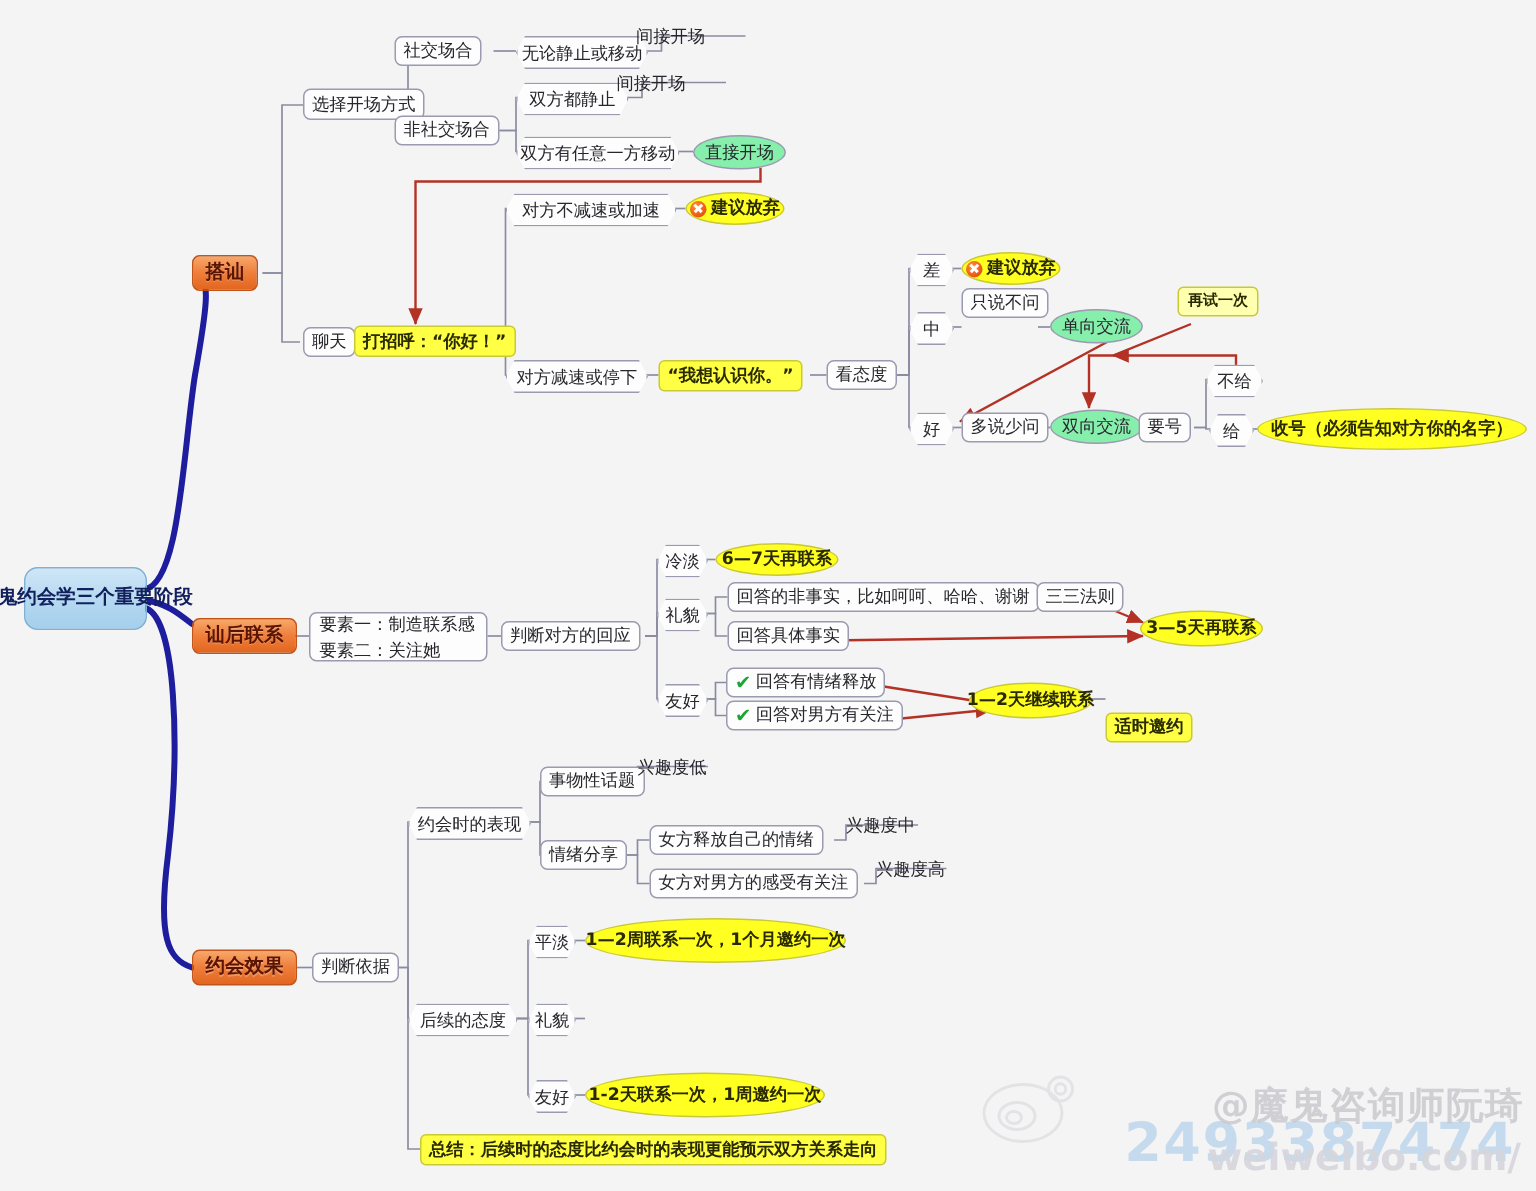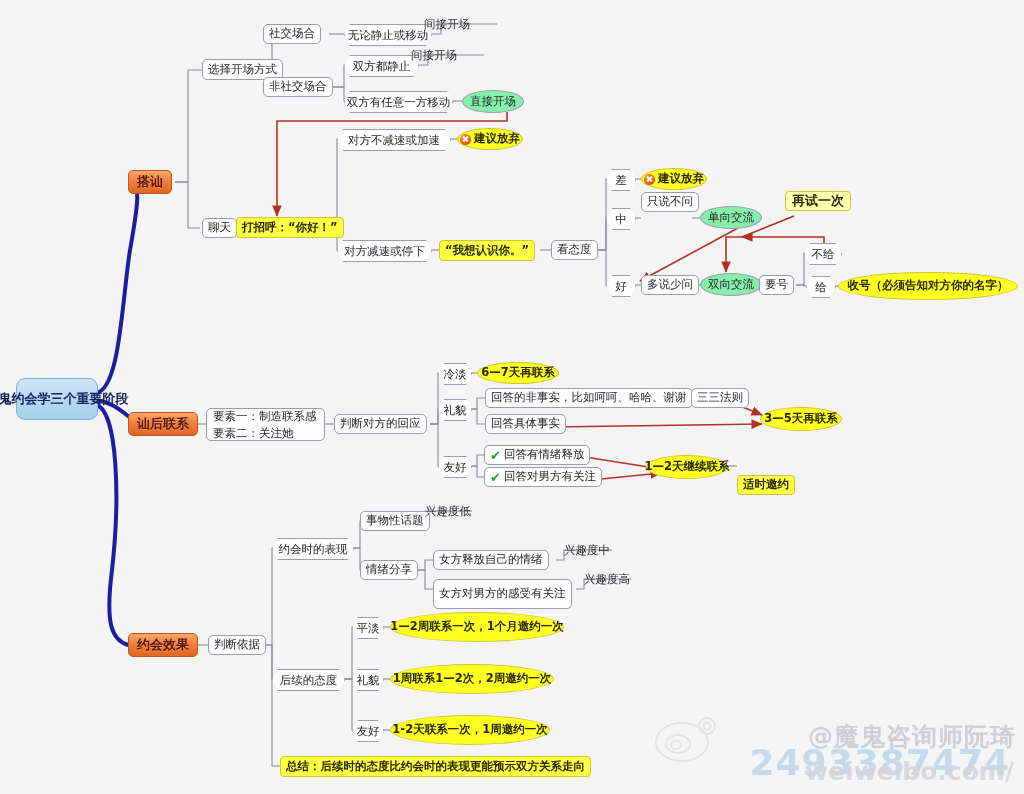--- a/index.html
+++ b/index.html
@@ -86,21 +86,21 @@
   .n-plain{
     color:#26262c;font-size:11.5px;background:transparent;border:none;
   }
   
   .n-callout{
     background:#ffffb0;
     border:1px solid #c9c936;
     border-radius:4px;
     color:#2a2a00;
     font-weight:bold;
-    font-size:13px;
+    font-size:10px;
     padding:1px 6px;
   }
   .n-multi{flex-direction:column;align-items:flex-start;padding:2px 6px;line-height:1.45;}
   .icon-x{
     display:inline-block;width:11px;height:11px;border-radius:50%;
     background:radial-gradient(circle at 35% 30%,#ff8a3c,#e04000);
     position:relative;margin-right:3px;flex:0 0 auto;
   }
   .icon-x:before,.icon-x:after{
     content:"";position:absolute;left:2px;top:4.6px;width:7px;height:1.6px;background:#fff;
@@ -372,35 +372,34 @@
   <div class="n-hexwrap" style="left:272px;top:669px;width:71px;height:20px;">
     <div class="inner">后续的态度</div>
   </div>
 
   <div class="node n-rect" style="left:360px;top:511px;height:20px;">事物性话题</div>
   <div class="node n-plain" style="left:425px;top:505px;height:14px;">兴趣度低</div>
 
   <div class="node n-rect" style="left:360px;top:560px;height:20px;">情绪分享</div>
   <div class="node n-rect" style="left:433px;top:550px;height:20px;">女方释放自己的情绪</div>
   <div class="node n-plain" style="left:564px;top:544px;height:14px;">兴趣度中</div>
-  <div class="node n-rect" style="left:433px;top:579px;height:30px;">女方对男方的感受有关注</div>
+  <div class="node n-rect" style="left:433px;top:579px;height:20px;">女方对男方的感受有关注</div>
   <div class="node n-plain" style="left:584px;top:573px;height:14px;">兴趣度高</div>
 
   <div class="n-hexwrap" style="left:352px;top:617px;width:30px;height:20px;">
     <div class="inner">平淡</div>
   </div>
   <div class="n-hexwrap" style="left:352px;top:669px;width:30px;height:20px;">
     <div class="inner">礼貌</div>
   </div>
   <div class="n-hexwrap" style="left:352px;top:720px;width:30px;height:20px;">
     <div class="inner">友好</div>
   </div>
 
   <div class="node n-ell" style="left:390px;top:612px;width:174px;height:30px;">1—2周联系一次，1个月邀约一次</div>
-  <div class="node n-ell" style="left:390px;top:664px;width:164px;height:30px;">1周联系1—2次，2周邀约一次</div>
   <div class="node n-ell" style="left:390px;top:715px;width:160px;height:30px;">1-2天联系一次，1周邀约一次</div>
 
   <div class="node n-yrect" style="left:280px;top:756px;height:21px;">总结：后续时的态度比约会时的表现更能预示双方关系走向</div>
 
   <svg class="wm" id="wm-logo" viewBox="0 0 72 60">
     <ellipse cx="30" cy="30" rx="26" ry="19" fill="none" stroke="#c5c5cc" stroke-width="2"></ellipse>
     <ellipse cx="26" cy="32" rx="12" ry="9" fill="none" stroke="#c5c5cc" stroke-width="2"></ellipse>
     <ellipse cx="24" cy="33" rx="5" ry="4" fill="none" stroke="#c5c5cc" stroke-width="2"></ellipse>
     <circle cx="55" cy="14" r="8" fill="none" stroke="#c5c5cc" stroke-width="2"></circle>
     <circle cx="55" cy="14" r="3.5" fill="none" stroke="#c5c5cc" stroke-width="2"></circle>

